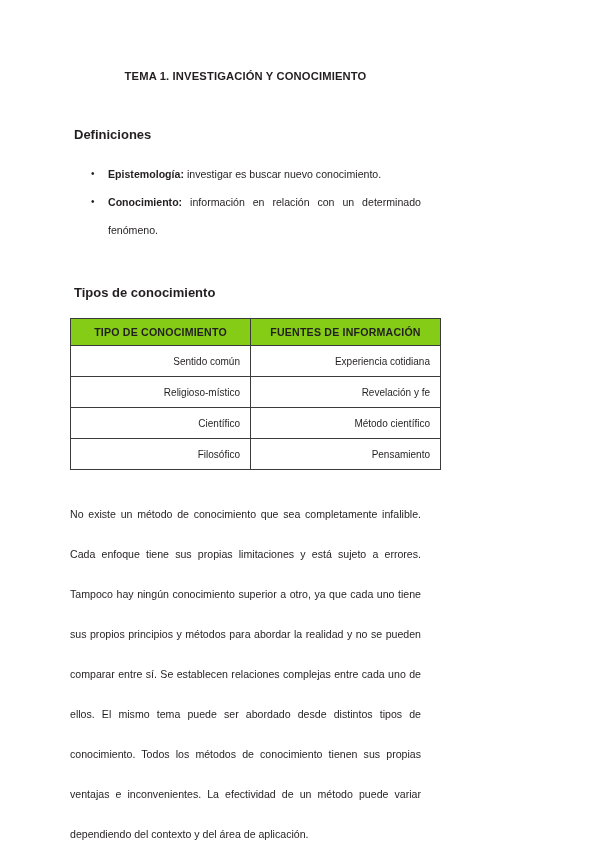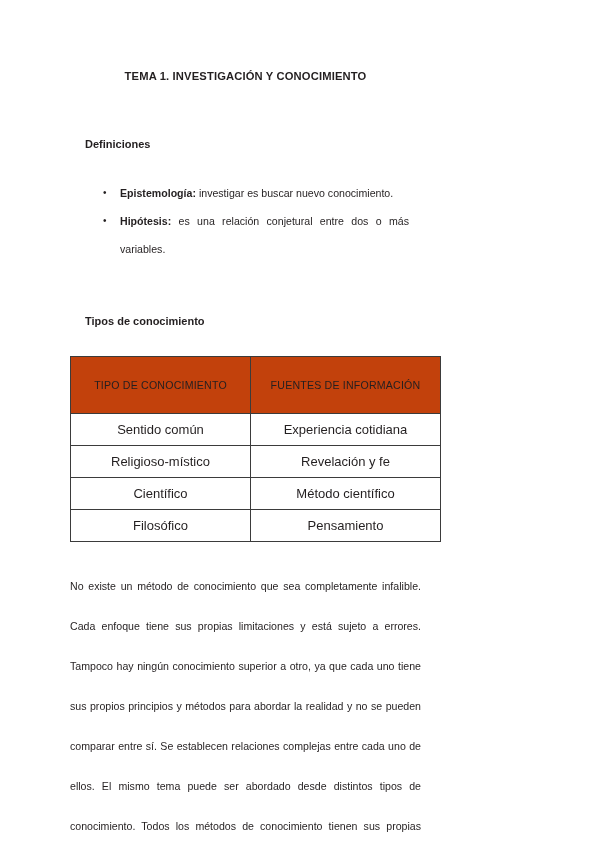--- a/index.html
+++ b/index.html
@@ -29,32 +29,32 @@
     text-align: center;
     font-size: 11.2px;
     font-weight: bold;
     letter-spacing: 0.15px;
     margin: 0;
     padding-top: 70px;
   }
 
   
   .section-heading {
-    font-size: 11px;
+    font-size: 13px;
     font-weight: bold;
-    margin: 15px;
+    margin: 4px;
     padding: 0;
   }
   .heading-definiciones { padding-top: 41px; }
   .heading-tipos { padding-top: 37px; }
 
   
   .bullet-list {
     list-style: none;
-    margin: 12px;
+    margin: 0;
     padding: 0;
     padding-top: 14px;
   }
   .bullet-item {
     position: relative;
     padding-left: 38px;
     font-size: 10.6px;
     line-height: 28px;
     text-align: justify;
     margin: 0;
@@ -77,34 +77,34 @@
     padding-top: 14px;
   }
   table.knowledge-table {
     border-collapse: collapse;
     width: 370px;
     table-layout: fixed;
   }
   table.knowledge-table td,
   table.knowledge-table th {
     border: 1.4px solid #3b3b3b;
-    font-size: 13px;
+    font-size: 10px;
     font-weight: normal;
     padding: 8px 10px;
     height: 14px;
     vertical-align: middle;
-    text-align: center;
+    text-align: right;
   }
   table.knowledge-table thead th {
-    background: #c2410c;
-    font-weight: normal;
+    background: #84cc16;
+    font-weight: bold;
     text-align: center;
     font-size: 10.6px;
     letter-spacing: 0.2px;
-    padding: 21px 6px;
+    padding: 6px 6px;
   }
   table.knowledge-table col.c1 { width: 180px; }
   table.knowledge-table col.c2 { width: 190px; }
 
   
   .body-paragraph {
     font-size: 10.6px;
     line-height: 40px;
     text-align: justify;
     margin: 0;
@@ -118,21 +118,21 @@
 
   <h1 class="doc-title">TEMA 1. INVESTIGACIÓN Y CONOCIMIENTO</h1>
 
   <h2 class="section-heading heading-definiciones">Definiciones</h2>
 
   <ul class="bullet-list">
     <li class="bullet-item">
       <span class="term">Epistemología:</span><span> investigar es buscar nuevo conocimiento.</span>
     </li>
     <li class="bullet-item">
-      <span class="term">Hipótesis:</span><span> es una relación conjetural entre dos o más variables.</span>
+      <span class="term">Conocimiento:</span><span> información en relación con un determinado fenómeno.</span>
     </li>
   </ul>
 
   <h2 class="section-heading heading-tipos">Tipos de conocimiento</h2>
 
   <div class="table-wrap">
     <table class="knowledge-table">
       <colgroup>
         <col class="c1">
         <col class="c2">

